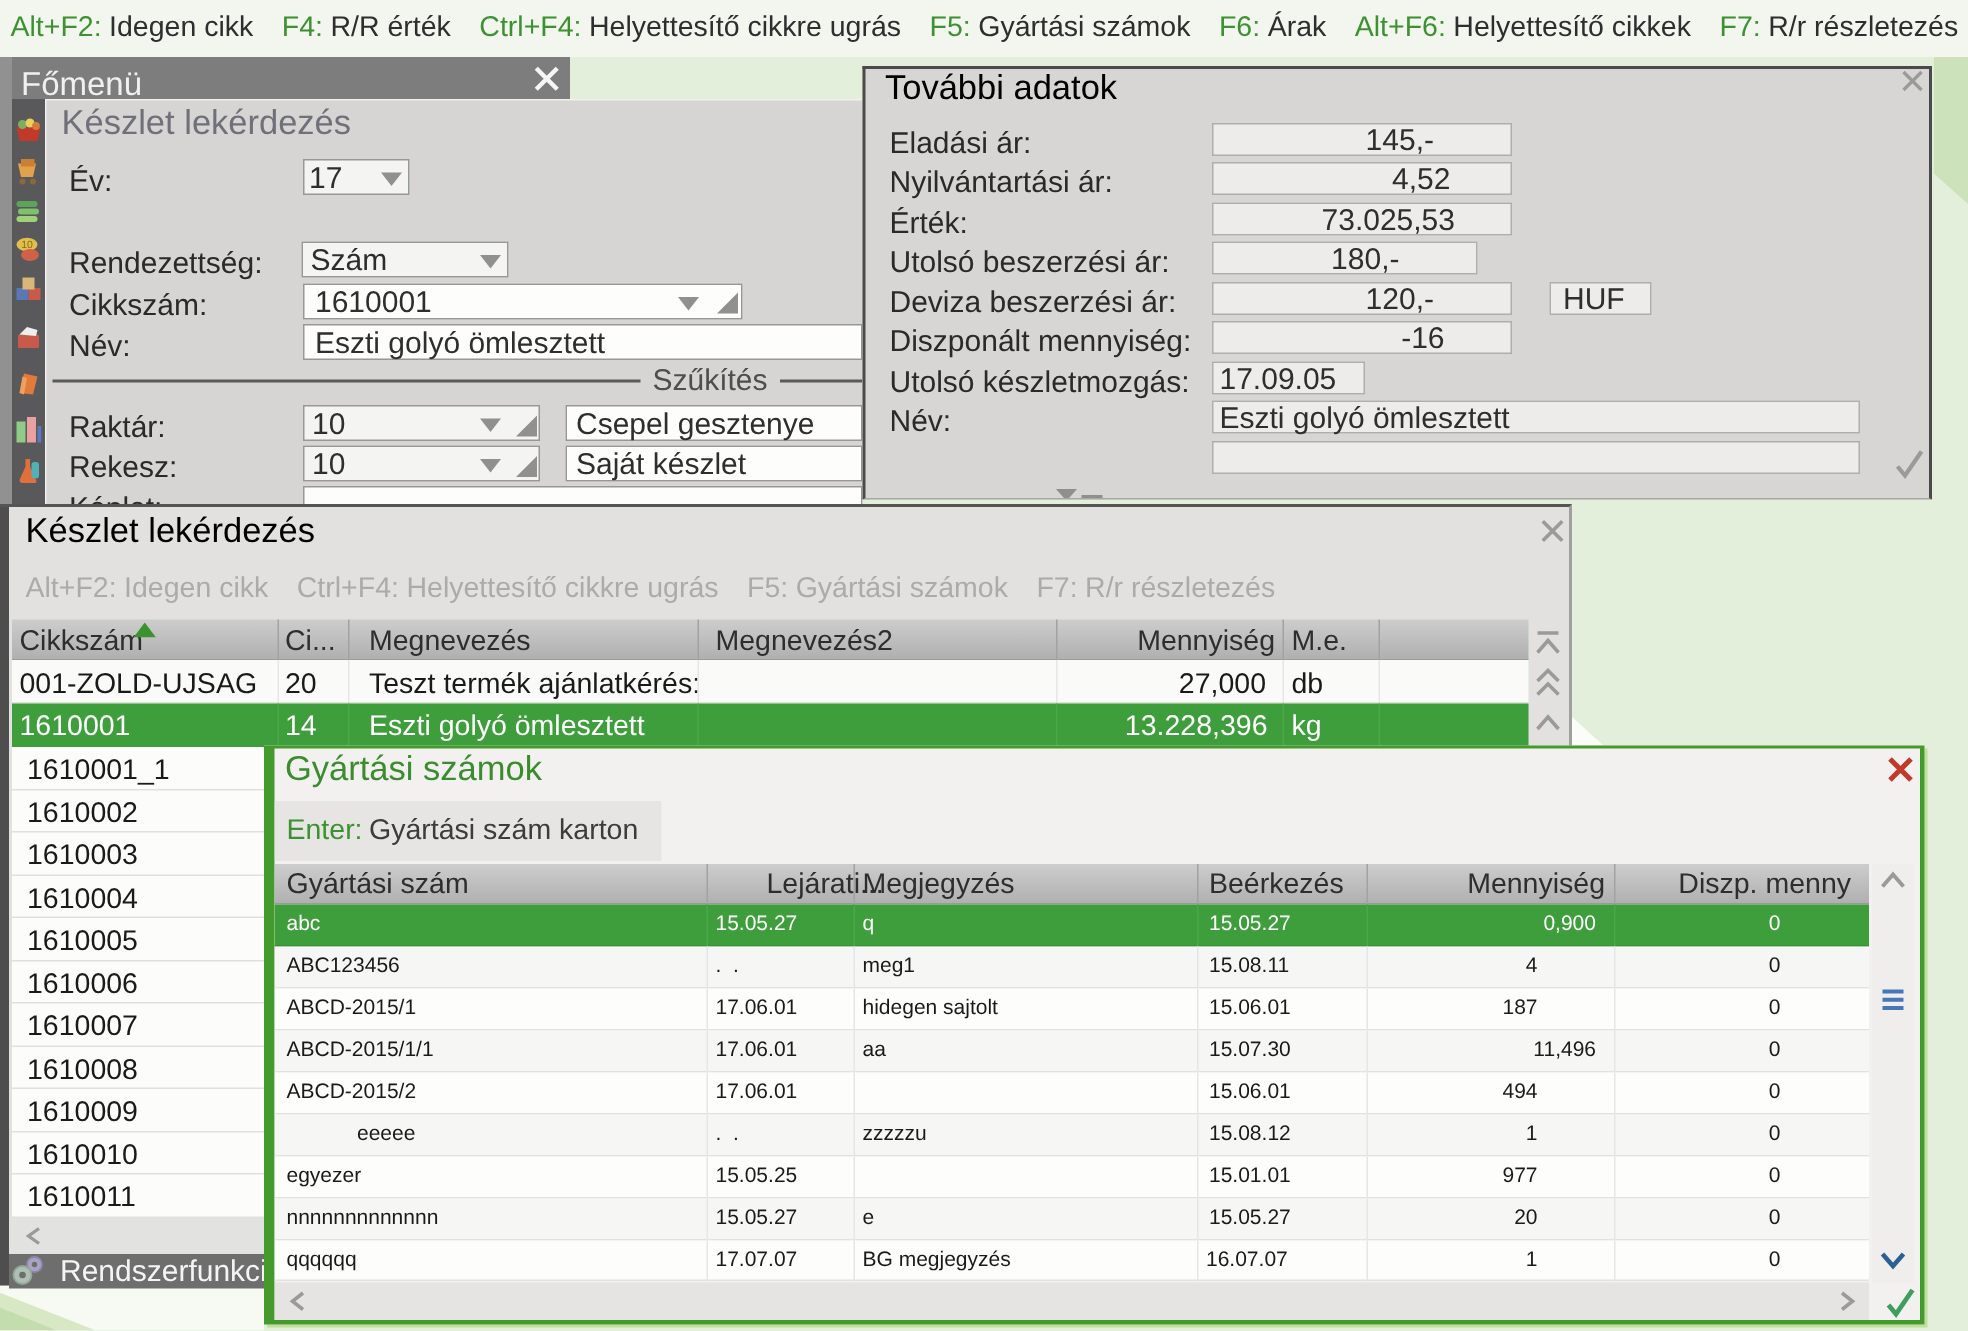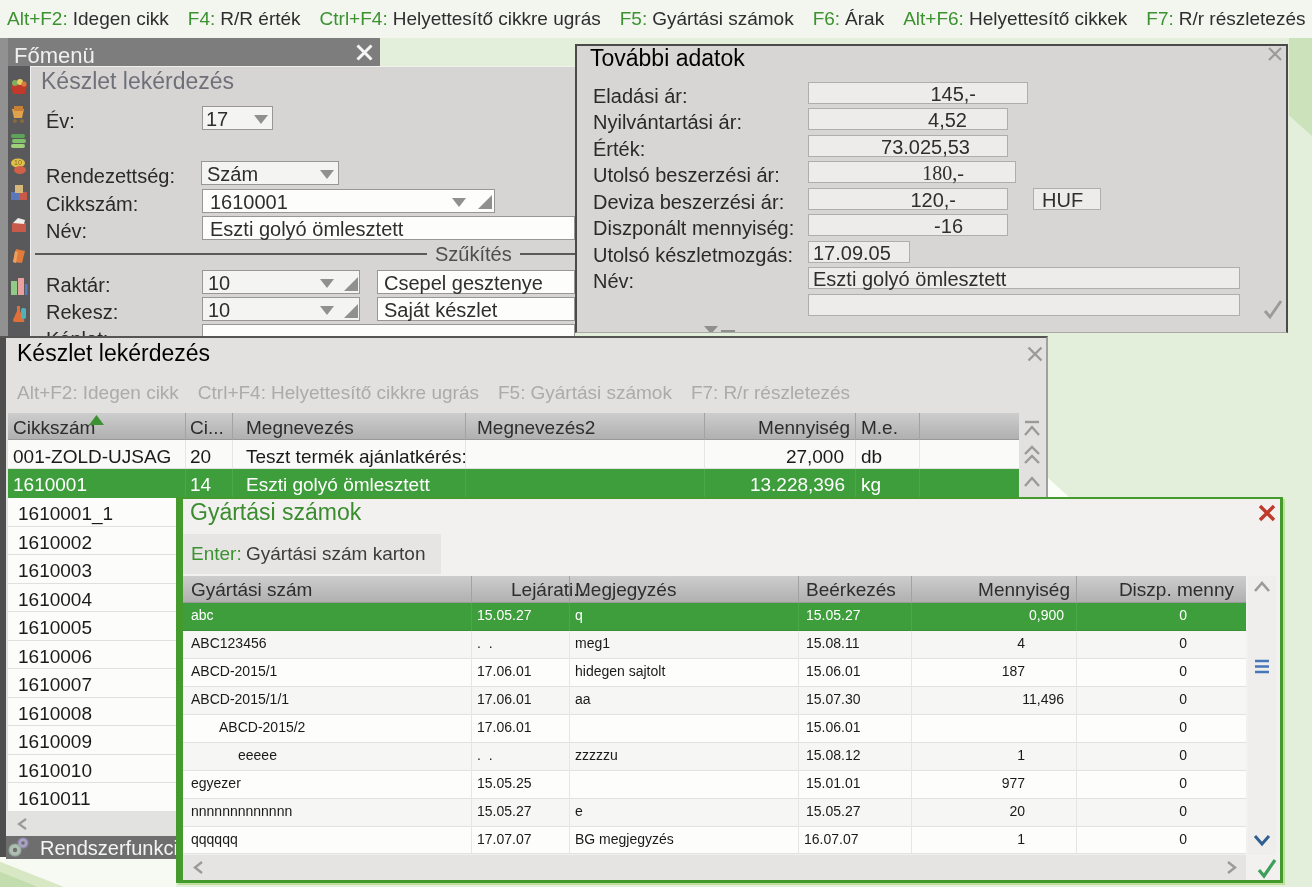--- a/index.html
+++ b/index.html
@@ -143,30 +143,30 @@
   <div class="abs" style="left:127px;top:280px;width:0;height:0;border-left:7px solid transparent;border-right:7px solid transparent;border-top:8px solid #8f8f8f;"></div>
   <div class="abs" style="left:144px;top:284px;width:14px;height:3px;background:#8f8f8f;"></div>
   <div class="lbl" style="left:16px;top:40px;">Eladási ár:</div>
   <div class="lbl" style="left:16px;top:66px;">Nyilvántartási ár:</div>
   <div class="lbl" style="left:16px;top:93px;">Érték:</div>
   <div class="lbl" style="left:16px;top:119px;">Utolsó beszerzési ár:</div>
   <div class="lbl" style="left:16px;top:146px;">Deviza beszerzési ár:</div>
   <div class="lbl" style="left:16px;top:172px;">Diszponált mennyiség:</div>
   <div class="lbl" style="left:16px;top:199px;">Utolsó készletmozgás:</div>
   <div class="lbl" style="left:16px;top:225px;">Név:</div>
-  <div class="box boxg" style="left:231px;top:36px;width:220px;height:22px;">
+  <div class="box boxg" style="left:231px;top:36px;width:200px;height:22px;">
       <span style="position:absolute;right:51px;top:0px;font-size:20px;">145,-</span>
     </div>
   <div class="box boxg" style="left:231px;top:62px;width:200px;height:22px;">
       <span style="position:absolute;right:40px;top:0px;font-size:20px;">4,52</span>
     </div>
   <div class="box boxg" style="left:231px;top:89px;width:200px;height:22px;">
       <span style="position:absolute;right:37px;top:0px;font-size:20px;">73.025,53</span>
     </div>
-  <div class="box boxg" style="left:231px;top:115px;width:208px;height:22px;font-family:Liberation Serif, serif;">
+  <div class="box boxg" style="left:231px;top:115px;width:177px;height:22px;">
       <span style="position:absolute;right:51px;top:0px;font-size:20px;">180,-</span>
     </div>
   <div class="box boxg" style="left:231px;top:142px;width:200px;height:22px;">
       <span style="position:absolute;right:51px;top:0px;font-size:20px;">120,-</span>
     </div>
   <div class="box boxg" style="left:456px;top:142px;width:68px;height:22px;">
       <span style="position:absolute;left:8px;top:0px;font-size:20px;">HUF</span>
     </div>
   <div class="box boxg" style="left:231px;top:168px;width:200px;height:22px;">
       <span style="position:absolute;right:44px;top:0px;font-size:20px;">-16</span>
@@ -385,24 +385,25 @@
         <span style="position:absolute;left:623px;top:4px;">15.07.30</span>
         <span style="position:absolute;left:593px;top:4px;width:288px;text-align:right;">11,496</span>
         <span style="position:absolute;left:893px;top:4px;width:111px;text-align:right;">0</span>
         <span style="position:absolute;left:288px;top:0;width:1px;height:27.94px;background:#e6e6e4;"></span>
         <span style="position:absolute;left:386px;top:0;width:1px;height:27.94px;background:#e6e6e4;"></span>
         <span style="position:absolute;left:615px;top:0;width:1px;height:27.94px;background:#e6e6e4;"></span>
         <span style="position:absolute;left:728px;top:0;width:1px;height:27.94px;background:#e6e6e4;"></span>
         <span style="position:absolute;left:893px;top:0;width:1px;height:27.94px;background:#e6e6e4;"></span>
       </div>
       <div style="position:absolute;left:0;top:111.76px;width:1063px;height:27.94px;background:#fdfdfb;color:#1a1a1a;border-bottom:1px solid #e2e2e0;">
-        <span style="position:absolute;left:8px;top:4px;margin-left:28px;">ABCD-2015/2</span>
+        <span style="position:absolute;left:8px;top:4px;">ABCD-2015/2</span>
         <span style="position:absolute;left:294px;top:4px;">17.06.01</span>
         <span style="position:absolute;left:392px;top:4px;"></span>
         <span style="position:absolute;left:623px;top:4px;">15.06.01</span>
+        <span style="position:absolute;left:593px;top:4px;width:249px;text-align:right;">494</span>
         <span style="position:absolute;left:893px;top:4px;width:111px;text-align:right;">0</span>
         <span style="position:absolute;left:288px;top:0;width:1px;height:27.94px;background:#e6e6e4;"></span>
         <span style="position:absolute;left:386px;top:0;width:1px;height:27.94px;background:#e6e6e4;"></span>
         <span style="position:absolute;left:615px;top:0;width:1px;height:27.94px;background:#e6e6e4;"></span>
         <span style="position:absolute;left:728px;top:0;width:1px;height:27.94px;background:#e6e6e4;"></span>
         <span style="position:absolute;left:893px;top:0;width:1px;height:27.94px;background:#e6e6e4;"></span>
       </div>
       <div style="position:absolute;left:0;top:139.70000000000002px;width:1063px;height:27.94px;background:#f6f6f4;color:#1a1a1a;border-bottom:1px solid #e2e2e0;">
         <span style="position:absolute;left:8px;top:4px;margin-left:47px;">eeeee</span>
         <span style="position:absolute;left:294px;top:4px;">.&nbsp;&nbsp;.</span>

